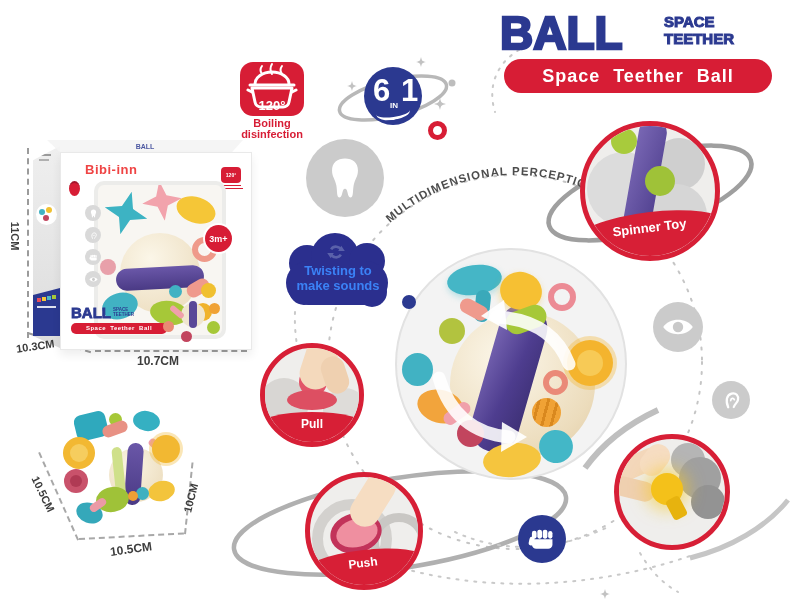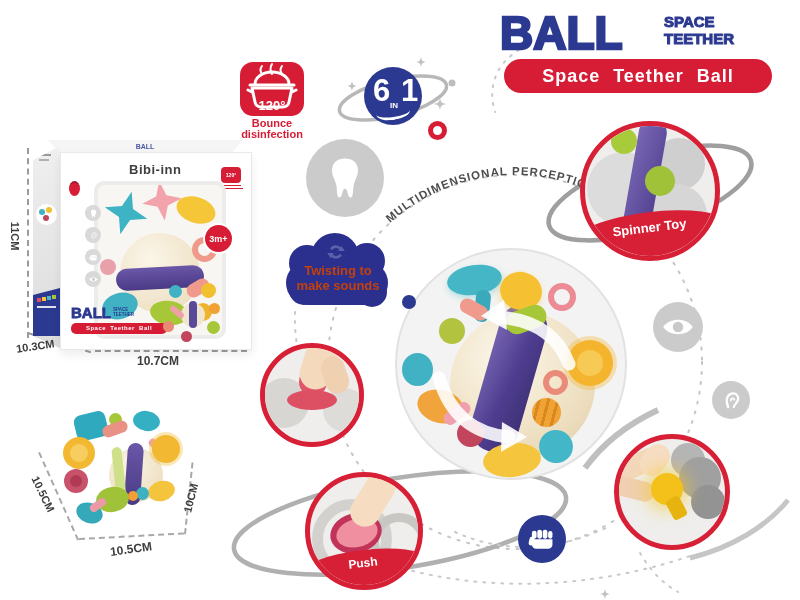--- a/index.html
+++ b/index.html
@@ -32,39 +32,39 @@
   
   .g-circle{border-radius:50%;background:#cbcbcb;display:flex;align-items:center;justify-content:center;z-index:5;}
   
   .hero{left:395px;top:248px;width:228px;height:228px;border-radius:50%;background:#f3f3f3;
         border:2px solid #e2e2e2;z-index:2;}
   .hero .p{position:absolute;}
   
   .cloud{left:285px;top:233px;width:106px;height:80px;z-index:5;}
   .cloud .c{position:absolute;background:#2b2f8e;border-radius:50%;}
   .cloud .body{position:absolute;left:1px;top:28px;width:102px;height:44px;background:#2b2f8e;border-radius:22px;}
-  .cloud .txt{position:absolute;left:0;top:30px;width:100%;text-align:center;color:#c2410c;
+  .cloud .txt{position:absolute;left:0;top:30px;width:100%;text-align:center;color:#3b82f6;
               font-weight:800;font-size:13px;line-height:15px;}
   
   .callout{border-radius:50%;border:5px solid #d71f36;background:#efeeec;overflow:hidden;z-index:5;}
   .callout .s{position:absolute;}
   .callout .band{position:absolute;left:-8%;right:-8%;bottom:-2px;background:#d71f36;
                  border-radius:55% 55% 0 0 / 48% 48% 0 0;color:#fff;font-weight:800;
                  text-align:center;}
   
   .boxwrap{left:33px;top:140px;width:220px;height:225px;z-index:2;}
   .box-side{position:absolute;left:0;top:6px;width:27px;height:202px;
             background:linear-gradient(#efefef,#dcdcdc);
             clip-path:polygon(100% 0%,100% 100%,0% 94%,0% 7%);}
   .box-top{position:absolute;left:14px;top:0;width:196px;height:13px;background:#f4f4f4;
            clip-path:polygon(7% 100%,0 0,100% 0,94% 100%);
            color:#2b3990;font-weight:800;font-size:7px;text-align:center;line-height:13px;opacity:.85;}
   .box-front{position:absolute;left:27px;top:12px;width:190px;height:196px;background:#fff;
              border:1px solid #e9e9e9;box-shadow:0 5px 9px rgba(0,0,0,.07);}
-  .brand{position:absolute;left:24px;top:9px;color:#404040;font-weight:800;font-size:13px;letter-spacing:.5px;margin-left:44px;}
+  .brand{position:absolute;left:24px;top:9px;color:#ef4444;font-weight:800;font-size:13px;letter-spacing:.5px;}
   .win{position:absolute;left:33px;top:28px;width:124px;height:150px;border-radius:10px;
        background:#f8f6f2;border:4px solid #ececea;overflow:hidden;}
   .win .s,.mini .s,.toy .s{position:absolute;}
   .age{position:absolute;left:144px;top:72px;width:27px;height:27px;border-radius:50%;background:#d71d35;
        color:#fff;font-weight:800;font-size:9px;display:flex;align-items:center;justify-content:center;
        box-shadow:0 0 0 2px rgba(255,255,255,.95);z-index:2;}
   .miniboil{position:absolute;left:160px;top:14px;width:20px;height:16px;background:#d71d35;border-radius:4px;
             color:#fff;font-size:5px;font-weight:800;text-align:center;line-height:16px;}
   .miniboil-l{position:absolute;left:156px;top:31px;width:28px;height:7px;font-size:4px;color:#d71d35;
               font-weight:700;text-align:center;line-height:3.5px;}
@@ -172,21 +172,21 @@
       <path d="M22 4 q-3 4 0 8 M32 2 q-3 5 0 10 M42 4 q-3 4 0 8" fill="none" stroke="#fff" stroke-width="2" stroke-linecap="round"></path>
       <path d="M15 22 A 17 12 0 0 1 49 22" fill="none" stroke="#fff" stroke-width="3"></path>
       <path d="M10 23 h44" stroke="#fff" stroke-width="3" stroke-linecap="round"></path>
       <path d="M12 26 h40 l-3 14 a6 6 0 0 1 -6 5 h-22 a6 6 0 0 1 -6 -5 z" fill="none" stroke="#fff" stroke-width="3" stroke-linejoin="round"></path>
       <path d="M8 28 l4 2 M56 28 l-4 2" stroke="#fff" stroke-width="3" stroke-linecap="round"></path>
     </svg>
     <div style="position:absolute;left:0;bottom:3px;width:100%;text-align:center;color:#fff;
                 font-weight:800;font-size:13px;">120°</div>
   </div>
   <div class="abs boil-cap">
-    <div>Bounce</div>
+    <div>Boiling</div>
     <div>disinfection</div>
   </div>
 
   <div class="abs g-circle" style="left:306px;top:139px;width:78px;height:78px">
     <svg width="54" height="54">
         <use href="#sym-tooth"></use>
       </svg>
   </div>
   <div class="abs g-circle" style="left:653px;top:302px;width:50px;height:50px">
     <svg width="40" height="40">
@@ -263,20 +263,21 @@
     <div class="band" style="height:38px;padding-top:8px;font-size:13px;transform:rotate(-7deg)">Spinner Toy</div>
   </div>
 
   <div class="abs callout" style="left:260px;top:343px;width:94px;height:94px">
     <div class="s" style="left:-6px;top:30px;width:50px;height:50px;border-radius:50%;background:#d8d6d3"></div>
     <div class="s" style="left:58px;top:40px;width:44px;height:44px;border-radius:50%;background:#dedcd9"></div>
     <div class="s" style="left:34px;top:20px;width:28px;height:28px;border-radius:50%;background:#e25568"></div>
     <div class="s" style="left:22px;top:42px;width:50px;height:20px;border-radius:50%;background:#dd4f62"></div>
     <div class="s" style="left:38px;top:-12px;width:32px;height:54px;border-radius:16px;background:#f4d9bc;transform:rotate(18deg)"></div>
     <div class="s" style="left:58px;top:8px;width:24px;height:38px;border-radius:12px;background:#efd0b0;transform:rotate(-18deg)"></div>
+    <div class="band" style="height:27px;padding-top:5px;font-size:12px">Pull</div>
   </div>
 
   <div class="abs callout" style="left:305px;top:472px;width:108px;height:108px">
     <div class="s" style="left:2px;top:22px;width:58px;height:58px;border-radius:50%;border:11px solid #d3d1ce"></div>
     <div class="s" style="left:60px;top:36px;width:40px;height:40px;border-radius:50%;border:9px solid #c9c7c4"></div>
     <div class="s" style="left:20px;top:36px;width:52px;height:40px;border-radius:50%;background:#c2335a;transform:rotate(-15deg)"></div>
     <div class="s" style="left:26px;top:42px;width:42px;height:28px;border-radius:50%;background:#ef8fa0;transform:rotate(-15deg)"></div>
     <div class="s" style="left:48px;top:-8px;width:30px;height:60px;border-radius:15px;background:#f6ddc2;transform:rotate(32deg)"></div>
     <div class="band" style="height:31px;padding-top:6px;font-size:12px;transform:rotate(-7deg)">Push</div>
   </div>

